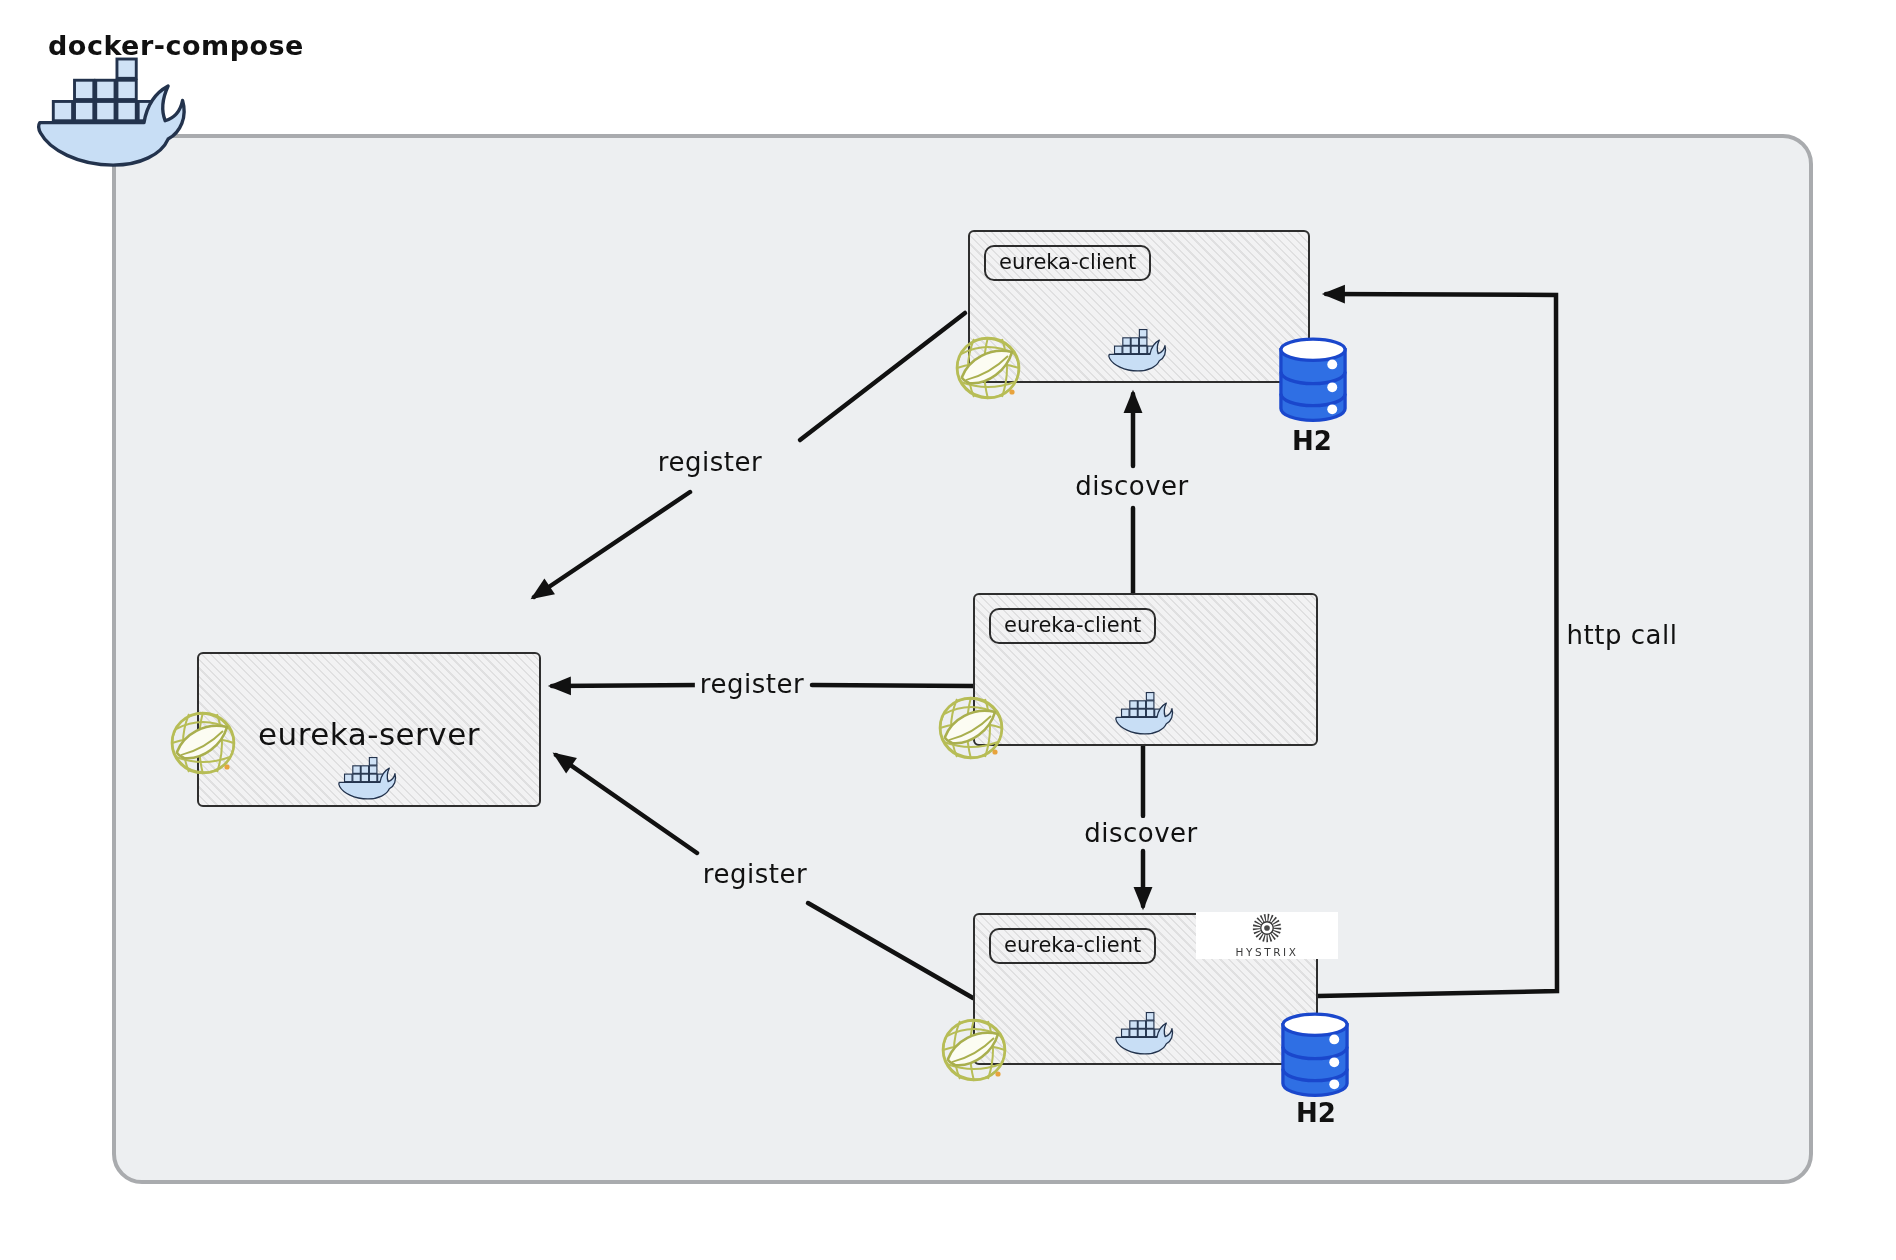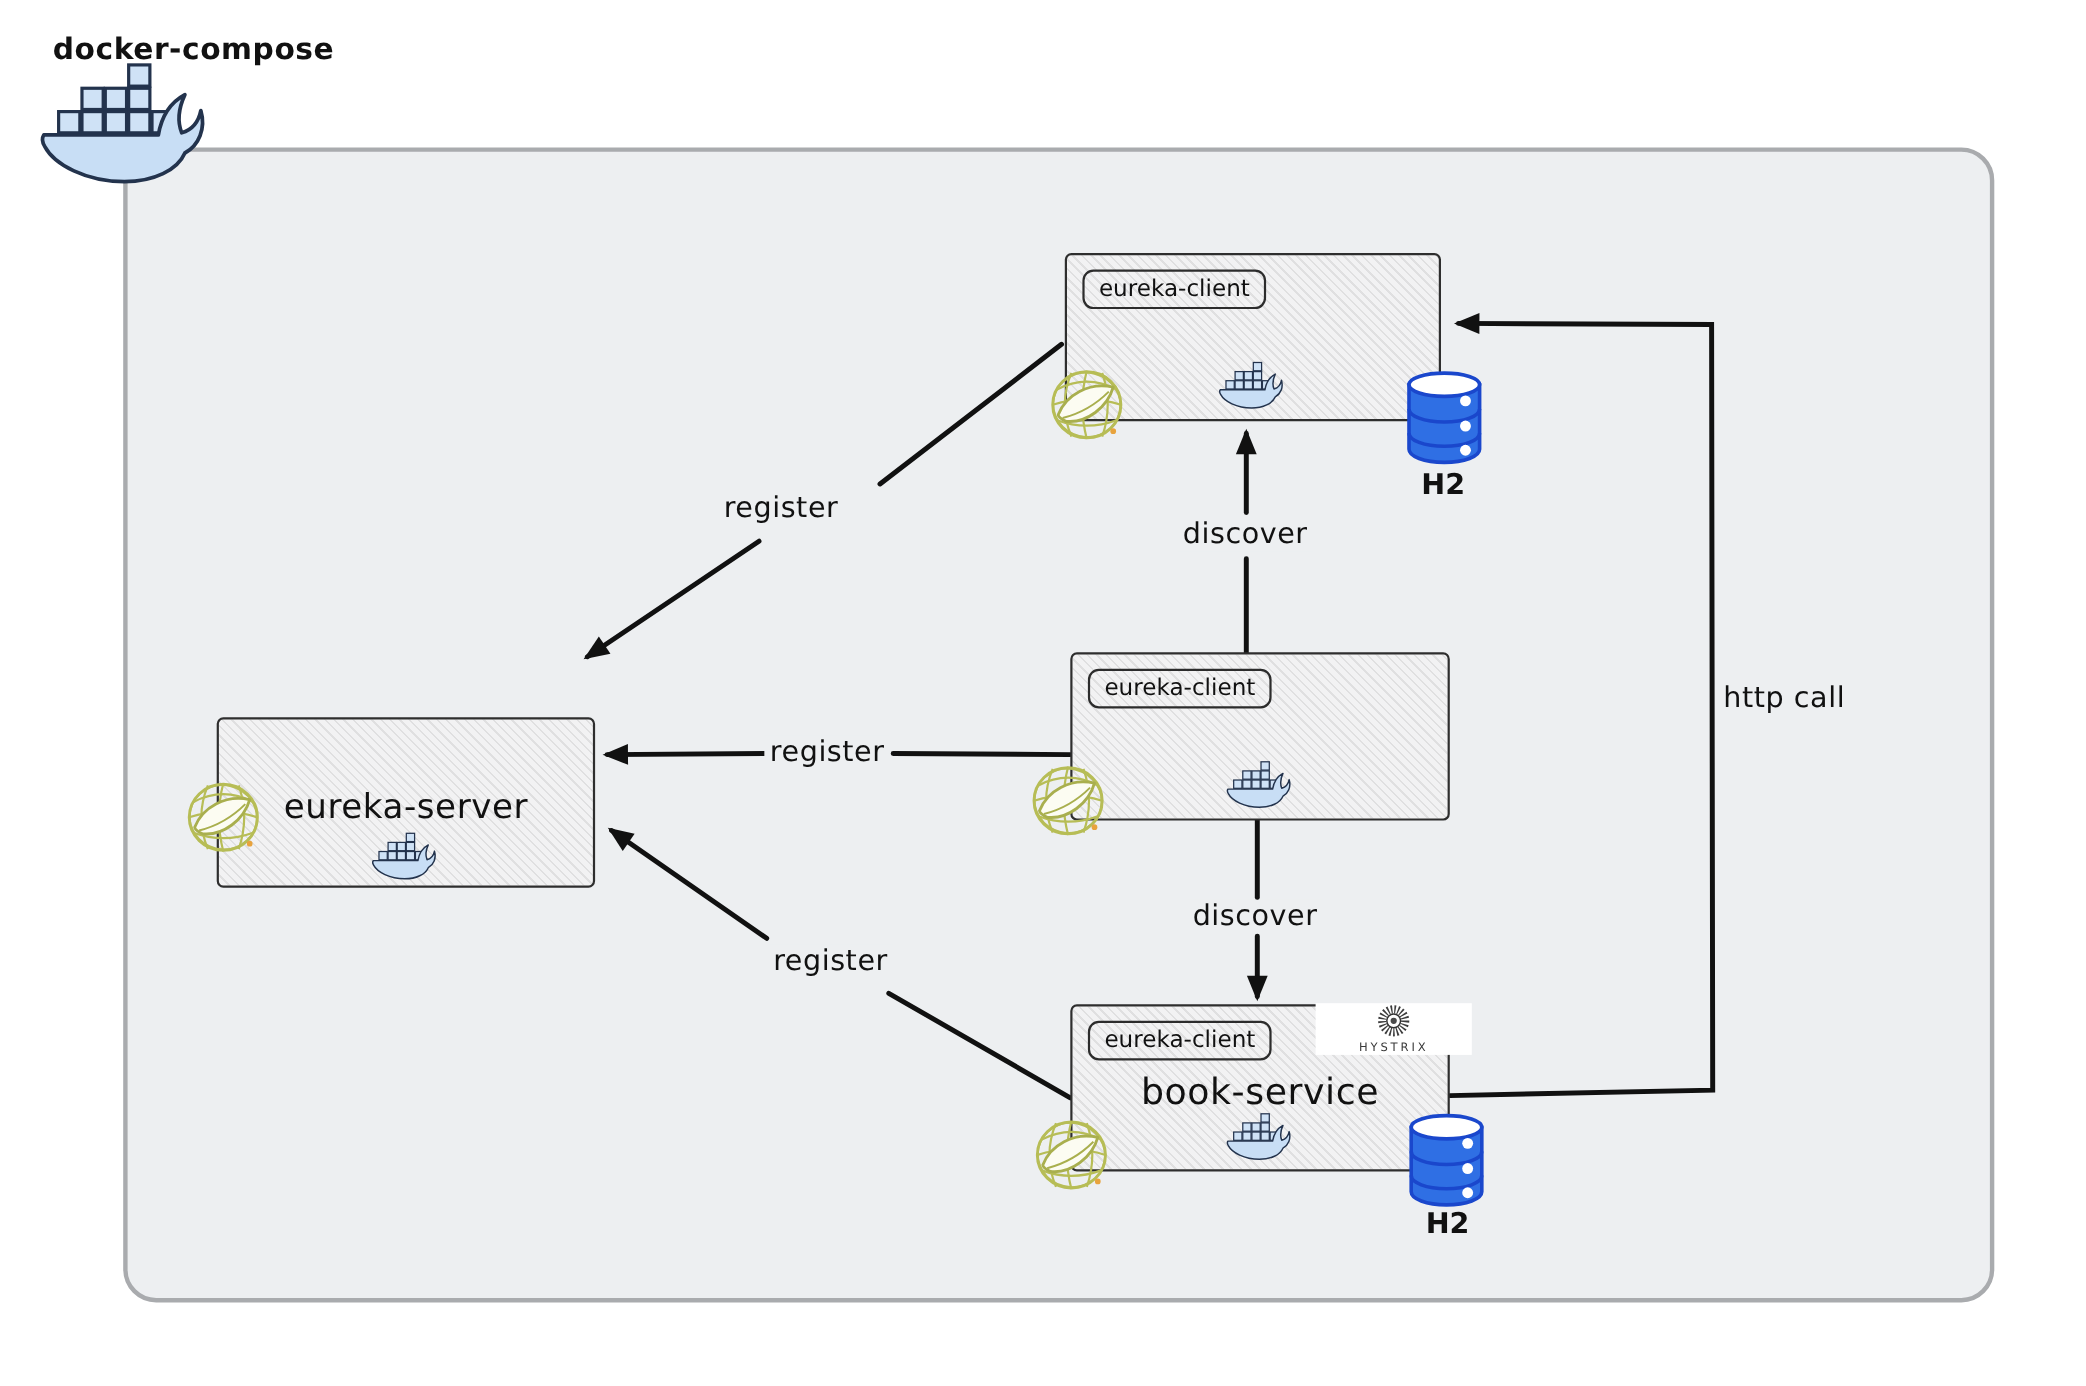--- a/index.html
+++ b/index.html
@@ -184,21 +184,20 @@
 
   <div class="node" id="node-gateway-service">
     <div class="badge">eureka-client</div>
     <svg class="node-whale" viewBox="0 0 170 118">
         <use href="#whale"></use>
       </svg>
   </div>
 
   <div class="node" id="node-book-service">
     <div class="badge">eureka-client</div>
-    <div class="node-title">book-service</div>
     <svg class="node-whale" viewBox="0 0 170 118">
         <use href="#whale"></use>
       </svg>
   </div>
 
   <div class="hystrix">
     <svg viewBox="0 0 36 36">
       <circle cx="18" cy="18" r="12.5" fill="none" stroke="#3c3c3c" stroke-width="9" stroke-dasharray="1.6 2.1"></circle>
       <circle cx="18" cy="18" r="7.5" fill="#ffffff" stroke="#333" stroke-width="1.6"></circle>
       <circle cx="18" cy="18" r="3.4" fill="#4a4a4a"></circle>

